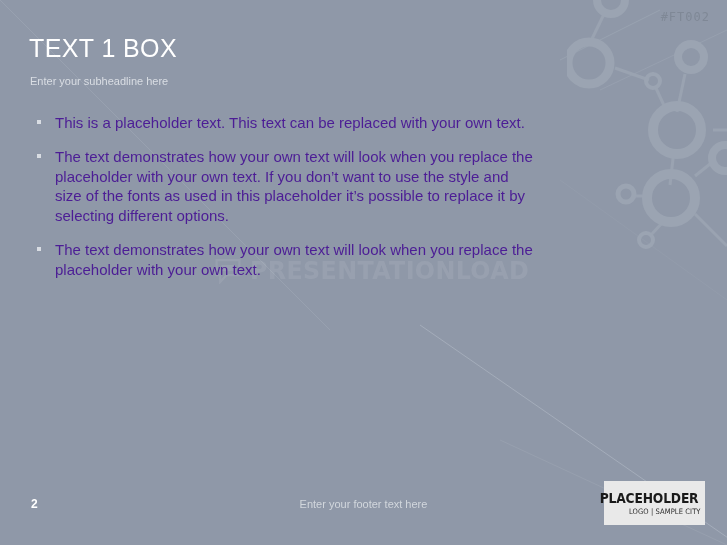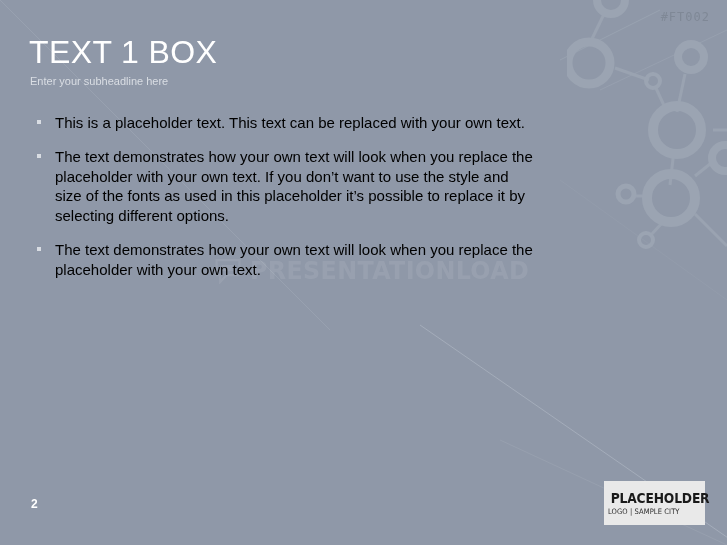--- a/index.html
+++ b/index.html
@@ -72,21 +72,21 @@
     letter-spacing: 1px;
     color: #7f8896;
     z-index: 3;
   }
 
   
   .title {
     position: absolute;
     left: 29px;
     top: 34px;
-    font-size: 32px;
+    font-size: 25px;
     font-weight: normal;
     color: #ffffff;
     letter-spacing: 0.4px;
     margin: 0;
     z-index: 3;
     white-space: nowrap;
   }
   .subtitle {
     position: absolute;
     left: 30px;
@@ -109,21 +109,21 @@
     padding: 0;
     list-style: none;
     z-index: 3;
   }
   .bullet-item {
     position: relative;
     padding-left: 22px;
     margin-bottom: 14px;
     font-size: 15px;
     line-height: 1.32;
-    color: #000000;
+    color: #4c1d95;
   }
   .bullet-item::before {
     content: "";
     position: absolute;
     left: 4px;
     top: 7px;
     width: 4px;
     height: 4px;
     background: #d9dde3;
   }
@@ -150,21 +150,21 @@
   }
   .logo-box {
     position: absolute;
     right: 22px;
     bottom: 20px;
     width: 101px;
     height: 44px;
     background: #e9e9e9;
     display: flex;
     flex-direction: column;
-    align-items: flex-start;
+    align-items: flex-end;
     justify-content: center;
     z-index: 3;
   }
   .logo-title {
     font-family: "DejaVu Sans", sans-serif;
     font-weight: bold;
     font-size: 14px;
     color: #1a1a1a;
     letter-spacing: -0.2px;
     transform: scaleX(0.88);
@@ -233,19 +233,20 @@
   <h1 class="title">TEXT 1 BOX</h1>
   <h2 class="subtitle">Enter your subheadline here</h2>
 
   <ul class="body-list">
     <li class="bullet-item">This is a placeholder text. This text can be replaced with your own text.</li>
     <li class="bullet-item">The text demonstrates how your own text will look when you replace the placeholder with your own text. If you don’t want to use the style and size of the fonts as used in this placeholder it’s possible to replace it by selecting different options.</li>
     <li class="bullet-item">The text demonstrates how your own text will look when you replace the placeholder with your own text.</li>
   </ul>
 
   <div class="page-number">2</div>
+  <div class="footer-text">Enter your footer text here</div>
 
   <div class="logo-box">
     <div class="logo-title">PLACEHOLDER</div>
     <div class="logo-sub">LOGO | SAMPLE CITY</div>
   </div>
 
 </div>
 
 </body></html>

